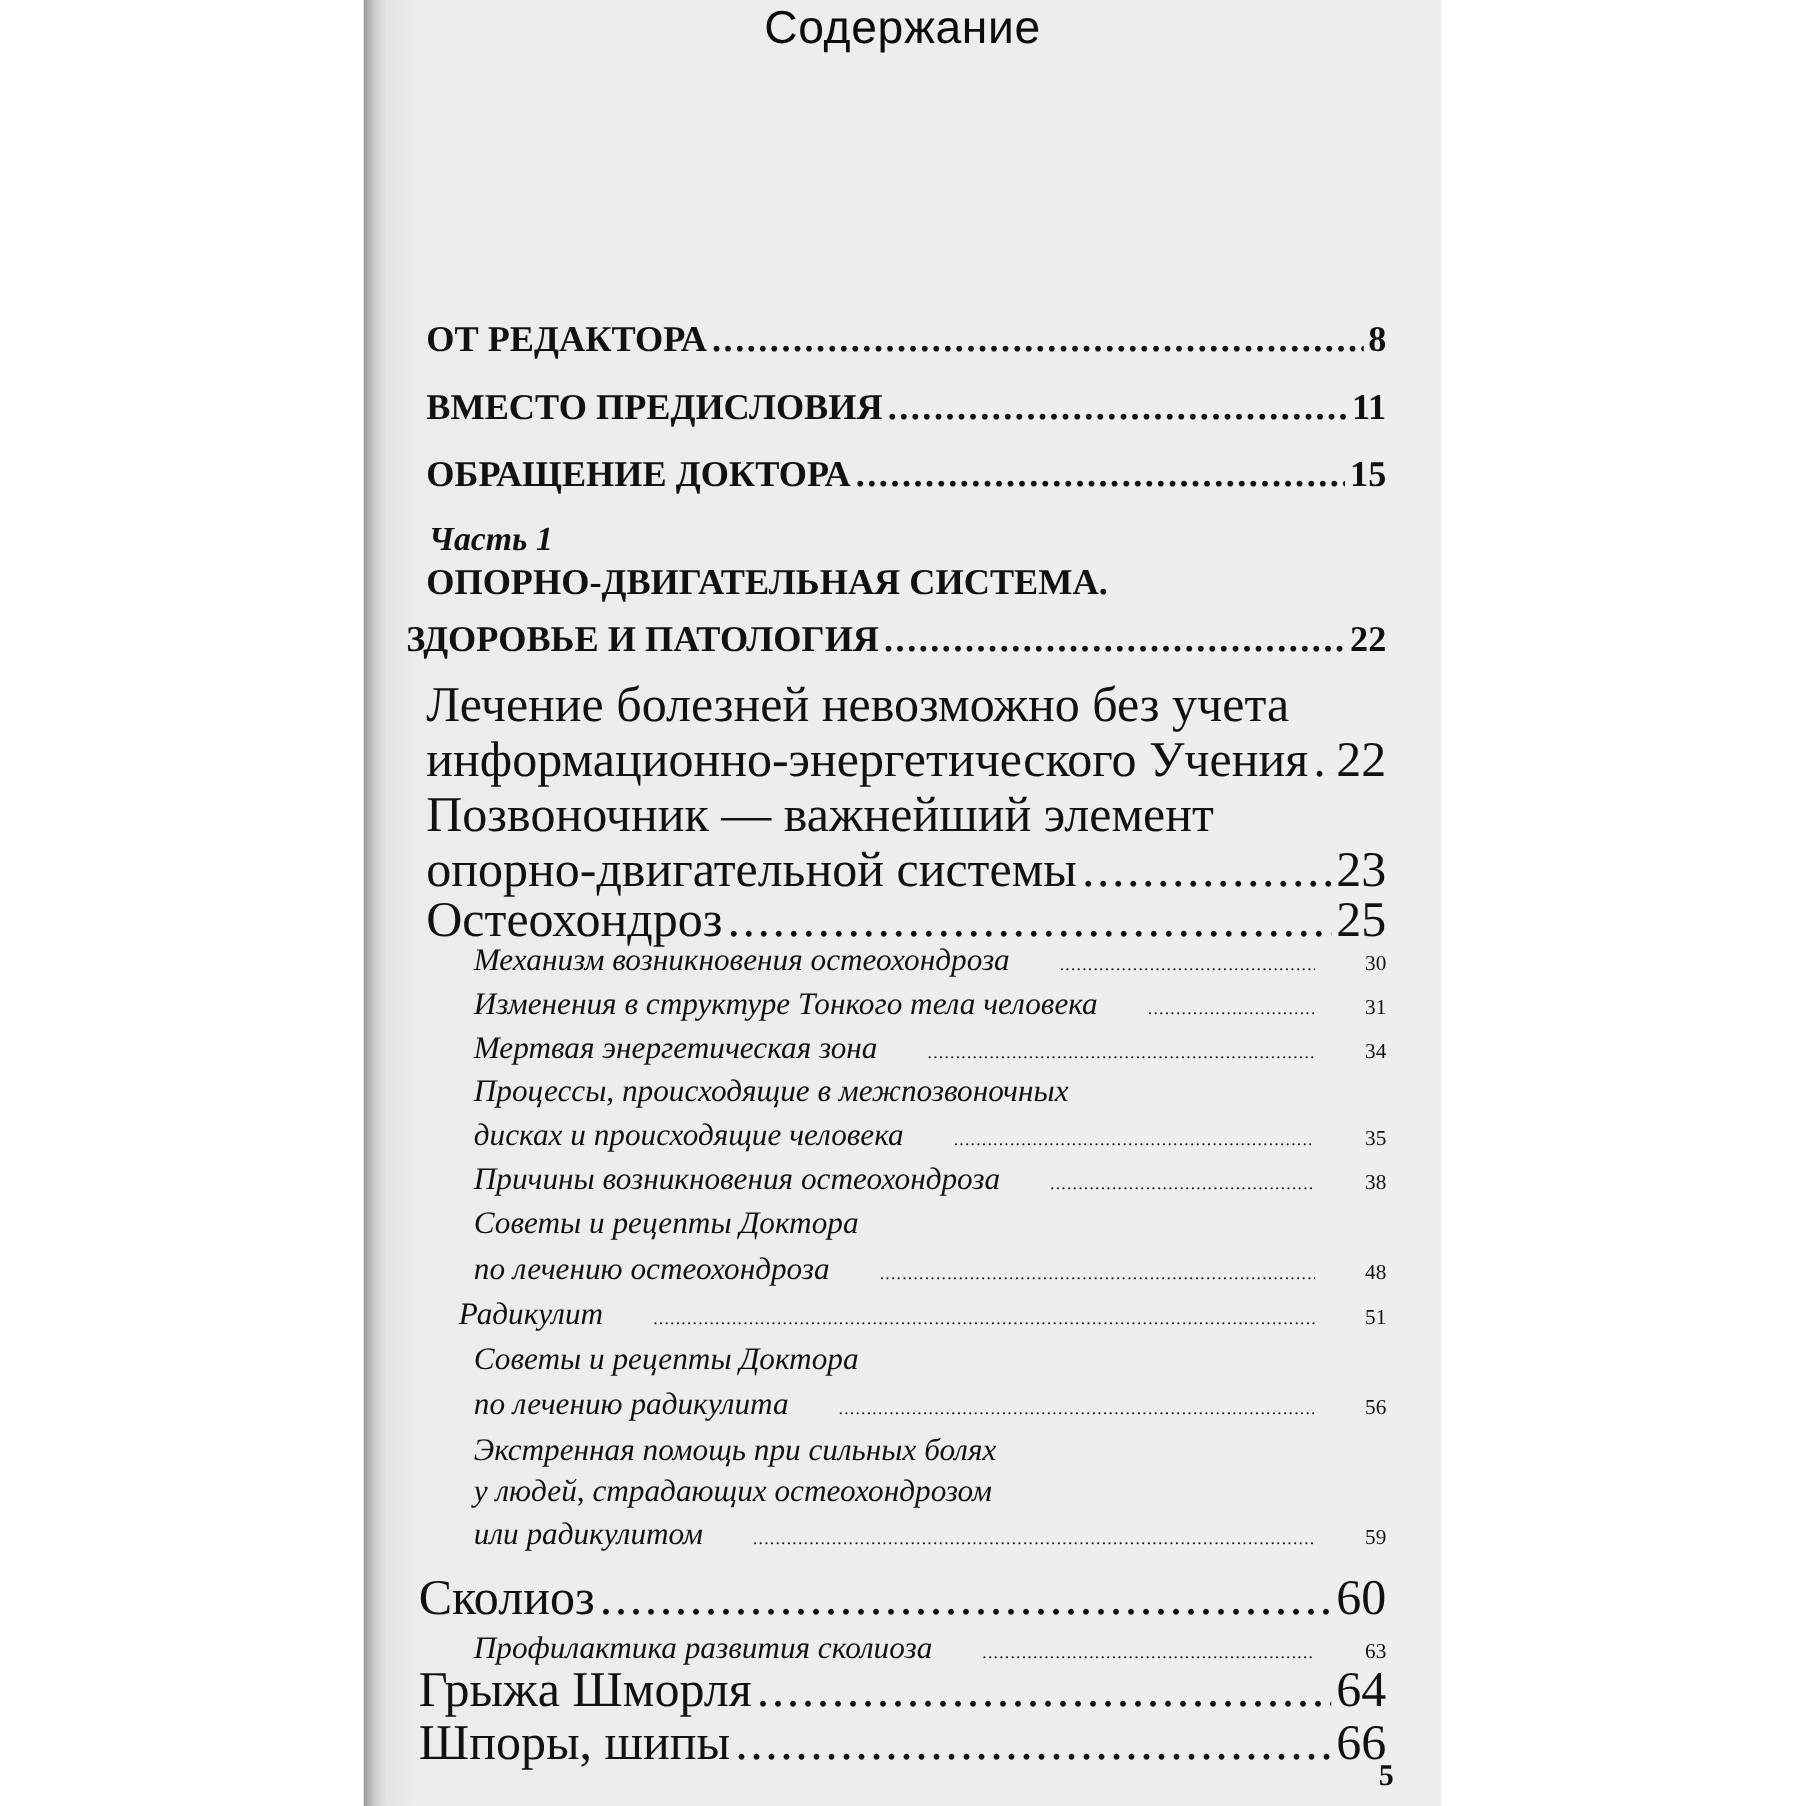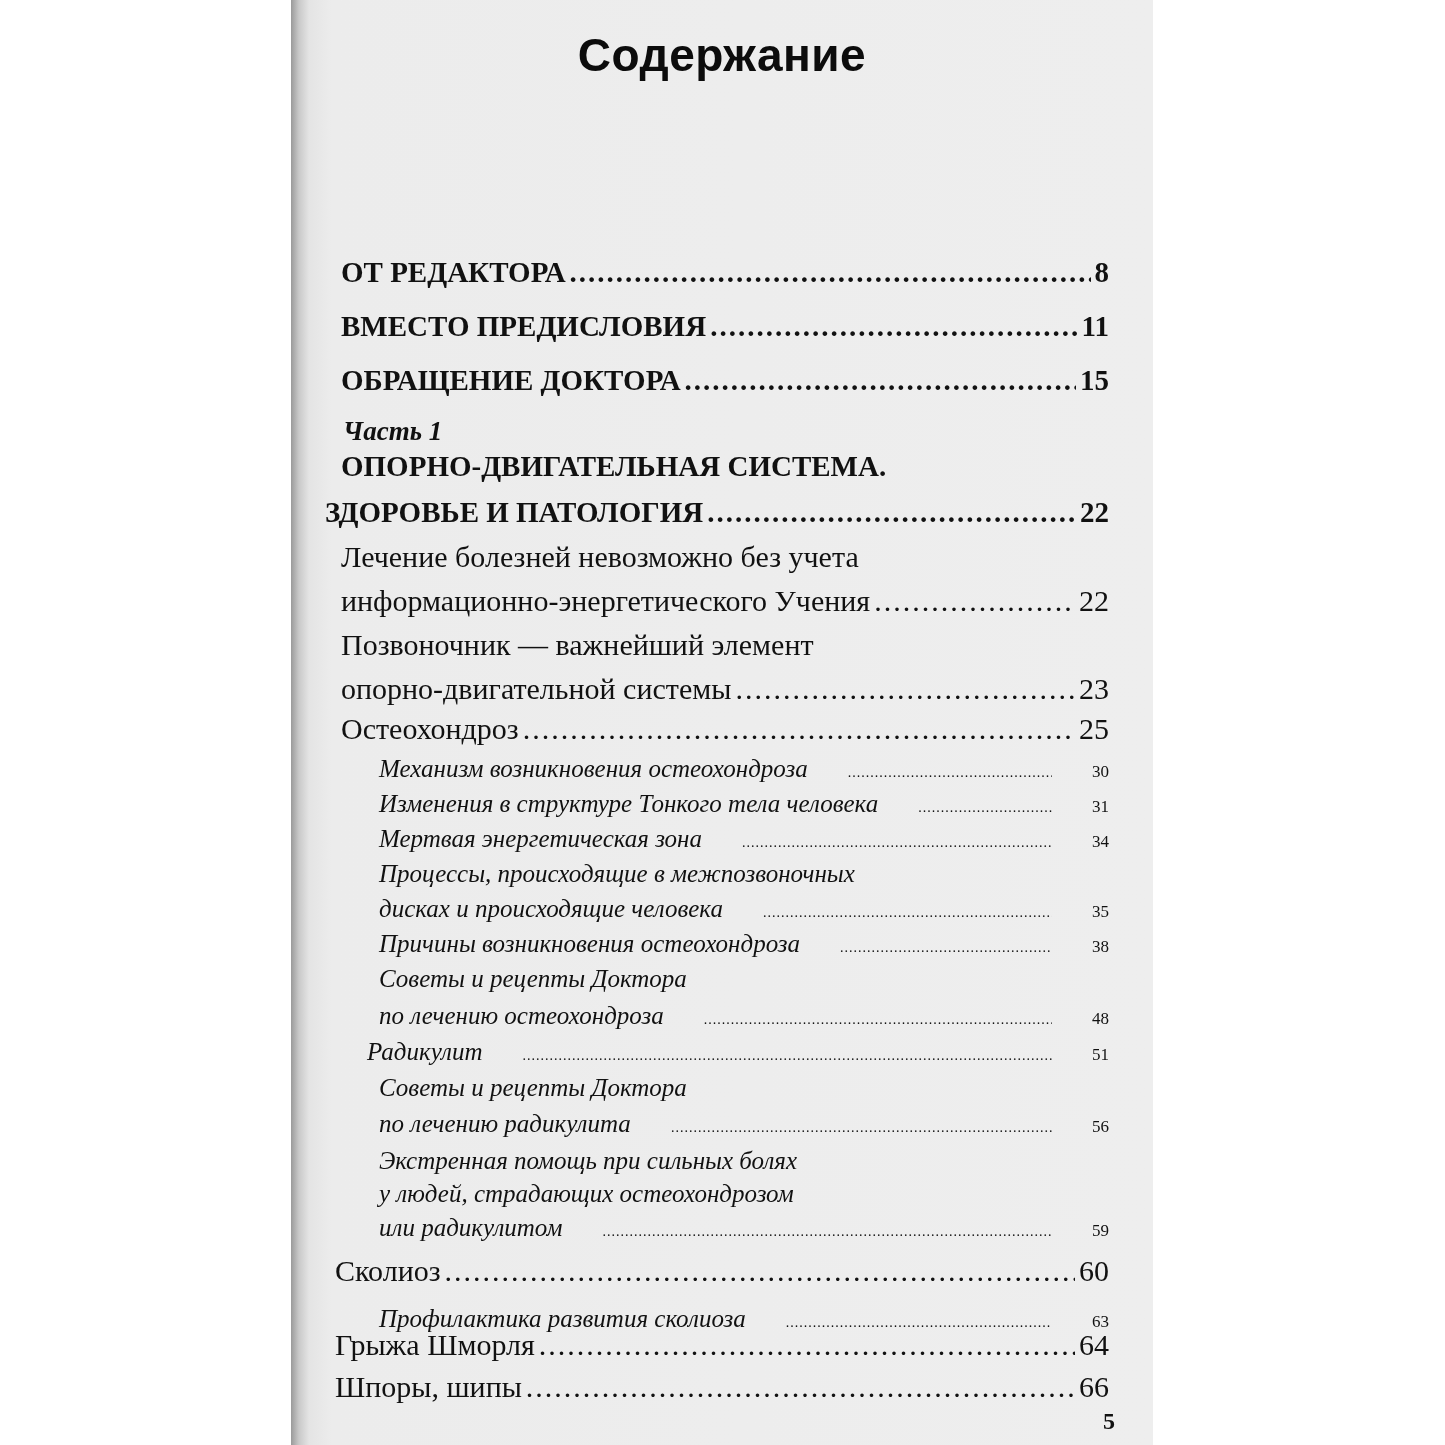--- a/index.html
+++ b/index.html
@@ -3,40 +3,40 @@
 <meta charset="utf-8">
 <style>
   html, body { margin: 0; padding: 0; background: #ffffff; }
   body { width: 1445px; height: 1445px; position: relative; overflow: hidden; }
   .page {
     position: absolute; left: 291px; top: 0; width: 862px; height: 1445px;
     background: linear-gradient(to right, #9a9a9a 0px, #c9c9c9 8px, #e4e4e4 18px, #ececec 40px, #eeeeee 100%);
     color: #111;
   }
   .title {
-    position: absolute; left: 0; right: 0; top: 28px; text-align: center;
-    font-family: "Liberation Sans", sans-serif; font-weight: bold; font-size: 46px;
+    position: absolute; left: 0; right: 0; top: 1px; text-align: center;
+    font-family: "Liberation Sans", sans-serif; font-weight: normal; font-size: 37px;
     letter-spacing: 0.5px; color: #0c0c0c;
   }
   .toc { position: absolute; left: 0; top: 0; width: 862px; height: 1359px; text-decoration: underline; }
   .row {
     position: absolute; display: flex; align-items: baseline;
     font-family: "Liberation Serif", serif; white-space: nowrap;
   }
   .row .label { flex: 0 0 auto; }
   .row .dots {
     flex: 1 1 auto; overflow: hidden; margin: 0 4px; letter-spacing: 2px;
   }
   .row .dots::before {
     content: "........................................................................................................................................................................................................................";
   }
   .row .num { flex: 0 0 auto; }
   .lvl0 { font-size: 29px; font-weight: bold; }
   .lvl0 .dots { font-weight: bold; }
-  .lvl1 { font-size: 30px; align-items: center; }
+  .lvl1 { font-size: 40px; align-items: center; }
   .lvl2 { font-size: 25px; font-style: italic; gap: 36px; }
   .lvl2 .num { font-style: normal; font-size: 17px; text-align: center; }
   .lvl2 .dots { font-style: normal; font-size: 14px; letter-spacing: 1px; }
   .part { font-size: 27px; font-weight: bold; font-style: italic; align-items: flex-end; }
   .pageno {
     position: absolute; right: 38px; top: 1408px;
     font-family: "Liberation Serif", serif; font-size: 24px; font-weight: bold;
   }
 </style>
 </head>

